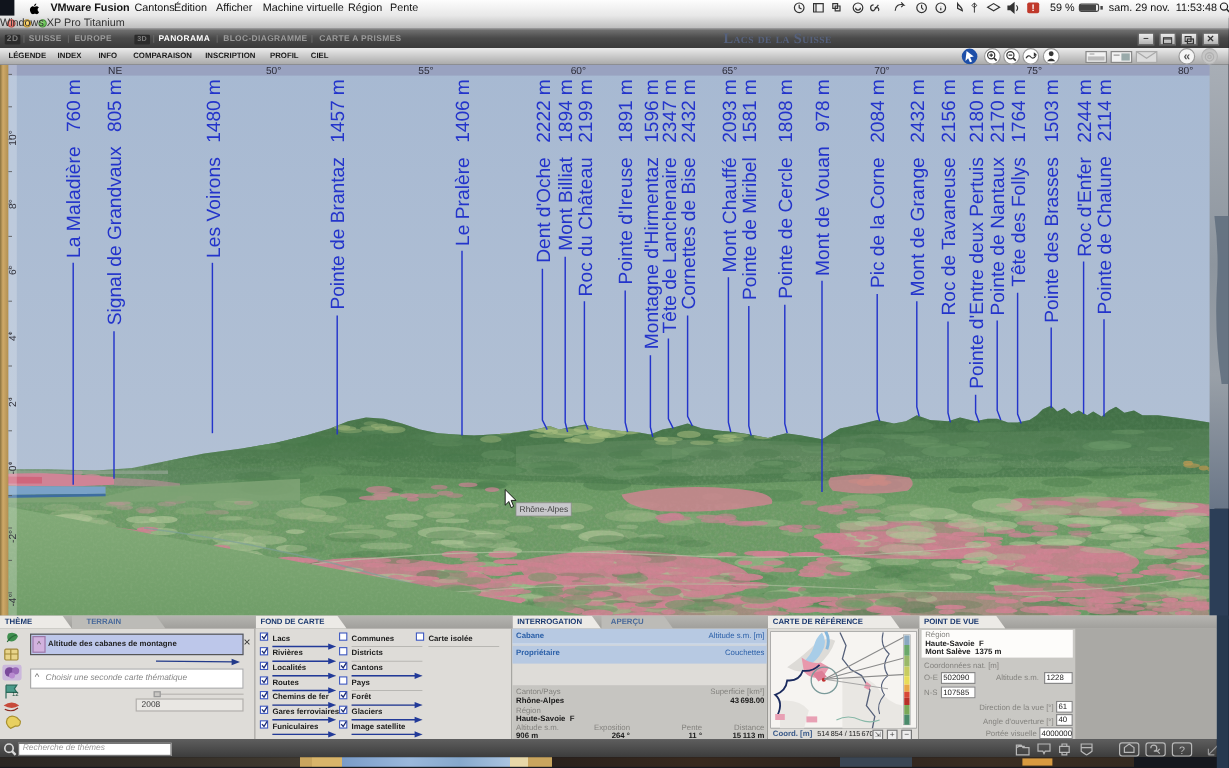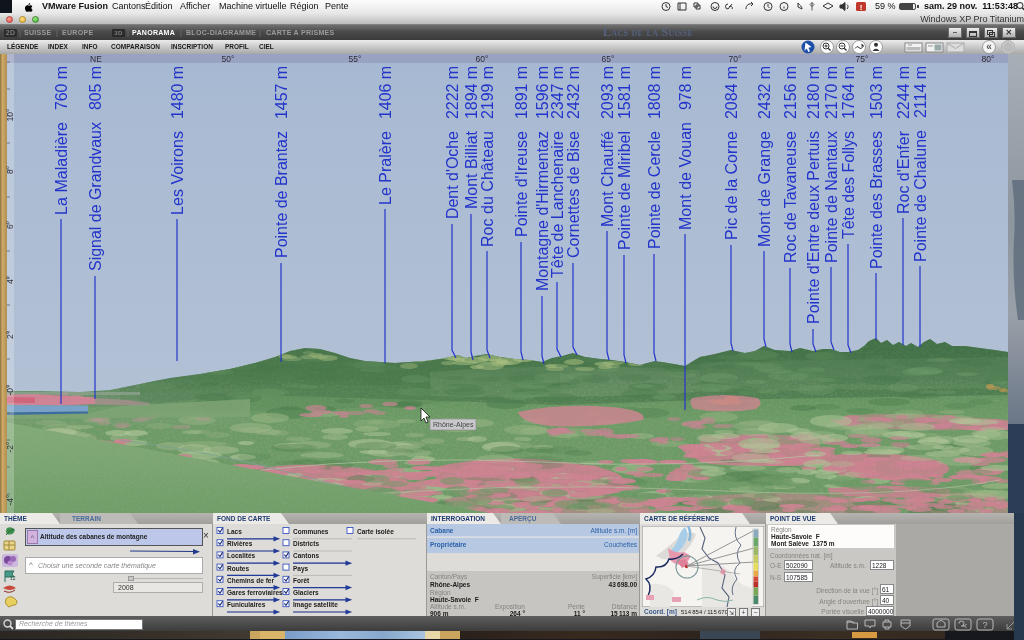--- a/index.html
+++ b/index.html
@@ -38,37 +38,37 @@
 <path d="M163,5 l5,-3 5,3 -5,3 z"></path>
 <path d="M180,4 h2 l3,-2.5 v8 l-3,-2.5 h-2 z" fill="#333"></path>
           <path d="M187,3.5 a3,3 0 0 1 0,4.5"></path>
 </g>
 <rect x="196" y="1" width="10" height="9" rx="1.5" fill="#c0392b"></rect>
         <text x="201" y="8.5" font-size="8" fill="#fff" text-anchor="middle" font-weight="bold">!</text>
 </svg>
 <span class="abs" style="left:863px;font-weight:normal">59 %</span>
 <span class="abs" style="left:887px;top:3px;width:17px;height:7px;border:1px solid #444;border-radius:2px;background:linear-gradient(90deg,#444 88%,#eee 88%)"></span>
       <span class="abs" style="left:905px;top:5px;width:1.5px;height:3px;background:#444"></span>
-<span class="abs" style="left:912px;font-weight:bold">sam. 29 nov.&nbsp; 11:53:48</span>
+<span class="abs" style="left:912px;font-weight:normal">sam. 29 nov.&nbsp; 11:53:48</span>
 <svg class="abs" style="left:1004px;top:1px" width="20" height="11" viewBox="0 0 20 11">
         <circle cx="4" cy="4.5" r="3" fill="none" stroke="#222"></circle>
         <line x1="6.2" y1="6.7" x2="8.5" y2="9" stroke="#222" stroke-width="1.3"></line>
         <g stroke="#222">
           <line x1="12" y1="2.5" x2="19" y2="2.5"></line>
           <line x1="12" y1="5.5" x2="19" y2="5.5"></line>
           <line x1="12" y1="8.5" x2="19" y2="8.5"></line>
         </g>
       </svg>
 </div>
 
 <div class="abs" style="left:0;top:13px;width:1024px;height:12px;background:linear-gradient(#e8e8e8,#bcbcbc);border-bottom:1px solid #808080">
 <span class="abs" style="left:6px;top:2.5px;width:7px;height:7px;border-radius:50%;background:radial-gradient(circle at 35% 30%,#ff9a92,#e8544a);border:.5px solid #b04038"></span>
 <span class="abs" style="left:19px;top:2.5px;width:7px;height:7px;border-radius:50%;background:radial-gradient(circle at 35% 30%,#ffe084,#f0b32f);border:.5px solid #b08828"></span>
 <span class="abs" style="left:32px;top:2.5px;width:7px;height:7px;border-radius:50%;background:radial-gradient(circle at 35% 30%,#9fe386,#3fb233);border:.5px solid #3f8a30"></span>
-<span class="abs" style="left:0;top:0;width:1024px;text-align:right;font-size:9px;color:#333;line-height:12px">Windows XP Pro Titanium</span>
+<span class="abs" style="left:0;top:0;width:1024px;text-align:left;font-size:9px;color:#333;line-height:12px">Windows XP Pro Titanium</span>
 </div>
 
 <div class="abs" style="left:0;top:25px;width:1024px;height:15px;background:linear-gradient(#707070,#4a4a4a 45%,#3a3a3a);color:#9b9b9b;font-size:7px;font-weight:bold;letter-spacing:.3px;line-height:15px">
 <span class="abs" style="left:4px;top:3.5px;width:13px;height:8px;background:#2b2b2b;color:#7d7d7d;text-align:center;line-height:8px;font-size:7px;border-radius:1px">2D</span>
 <span class="abs" style="left:19px;color:#666">|</span>
       <span class="abs" style="left:24px">SUISSE</span>
       <span class="abs" style="left:56px;color:#666">|</span>
 <span class="abs" style="left:62px">EUROPE</span>
 <span class="abs" style="left:112px;top:3.5px;width:13px;height:8px;background:#2b2b2b;color:#7d7d7d;text-align:center;line-height:8px;font-size:6px;border-radius:1px">3D</span>
 <span class="abs" style="left:127px;color:#666">|</span>

